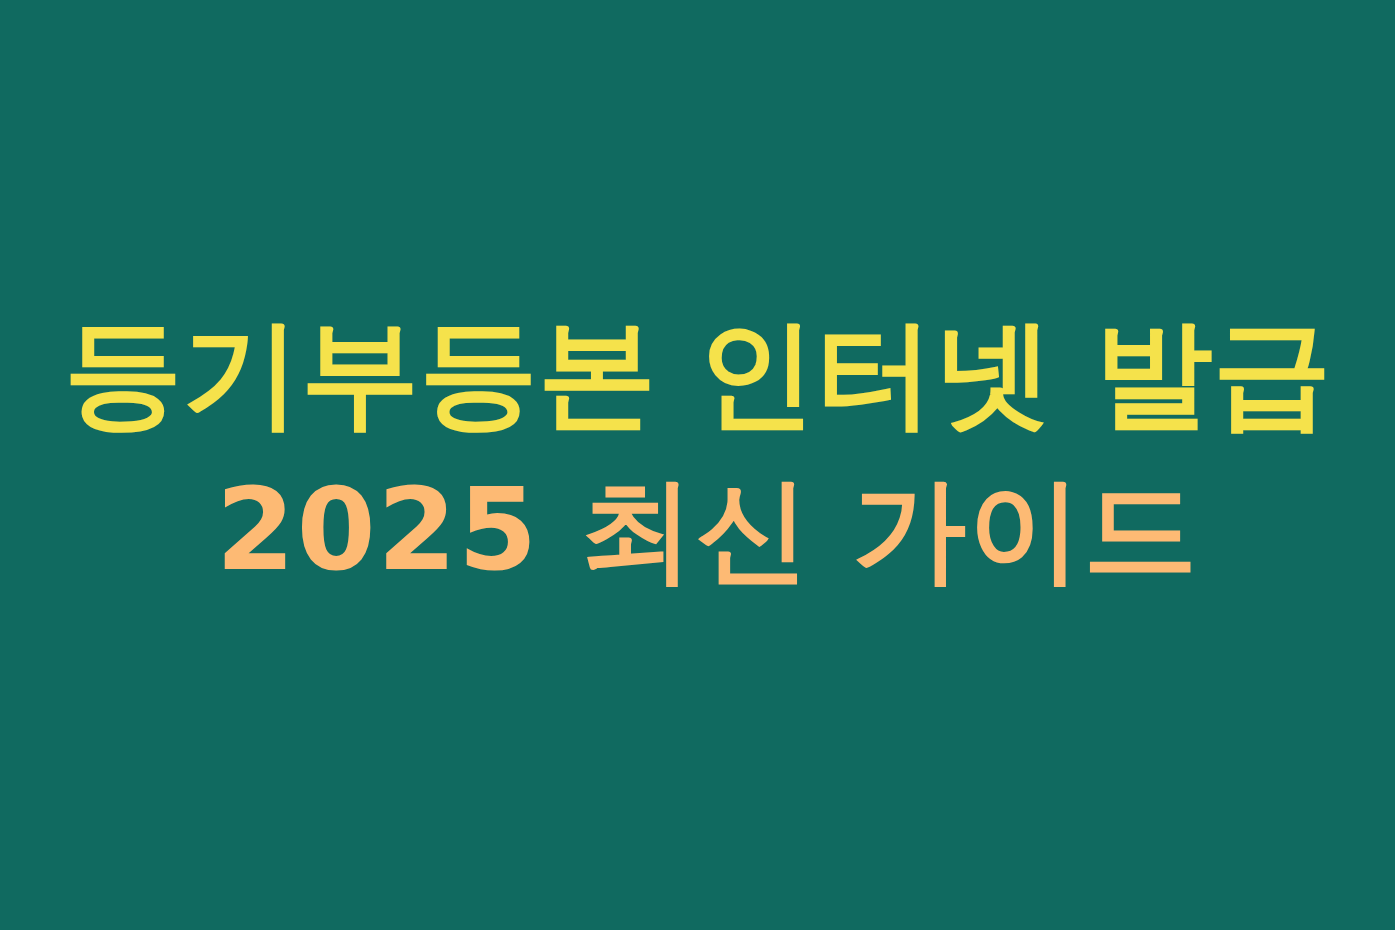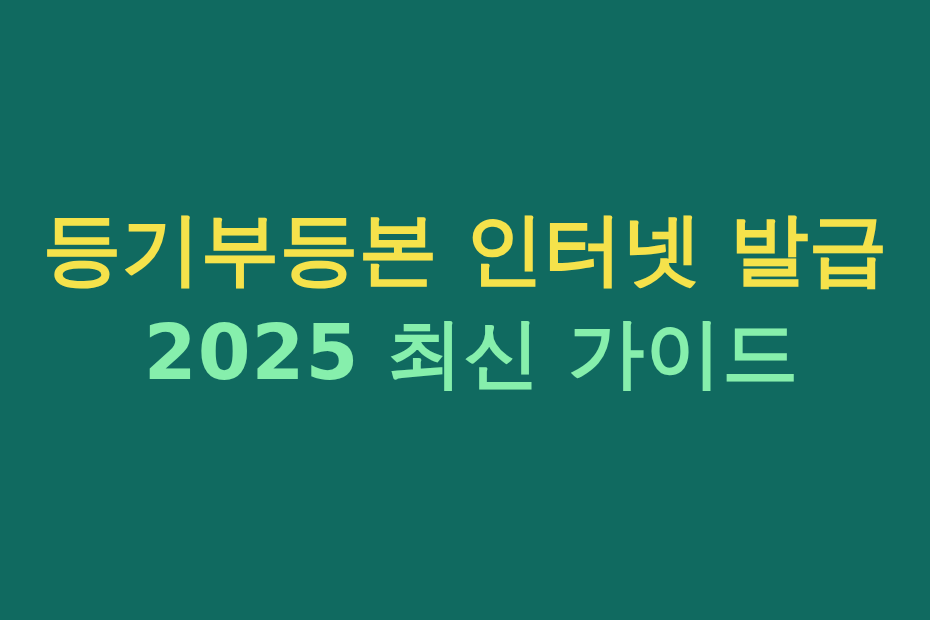--- a/index.html
+++ b/index.html
@@ -61,17 +61,17 @@
 </style>
 </head>
 <body>
 
 <div id="thumbnail-banner" style="background: rgb(16, 106, 96);">
 
   <div id="headline-block">
 
     <span class="headline-line" id="headline-line-1" style="color: rgb(245, 226, 75);">등기부등본 인터넷 발급</span>
 
-    <span class="headline-line" id="headline-line-2" style="color: #86efac; margin-left: 13px;">2025 최신 가이드</span>
+    <span class="headline-line" id="headline-line-2" style="color: #fdba74; margin-left: 13px;">2025 최신 가이드</span>
 
   </div>
 
 </div>
 
 </body></html>

